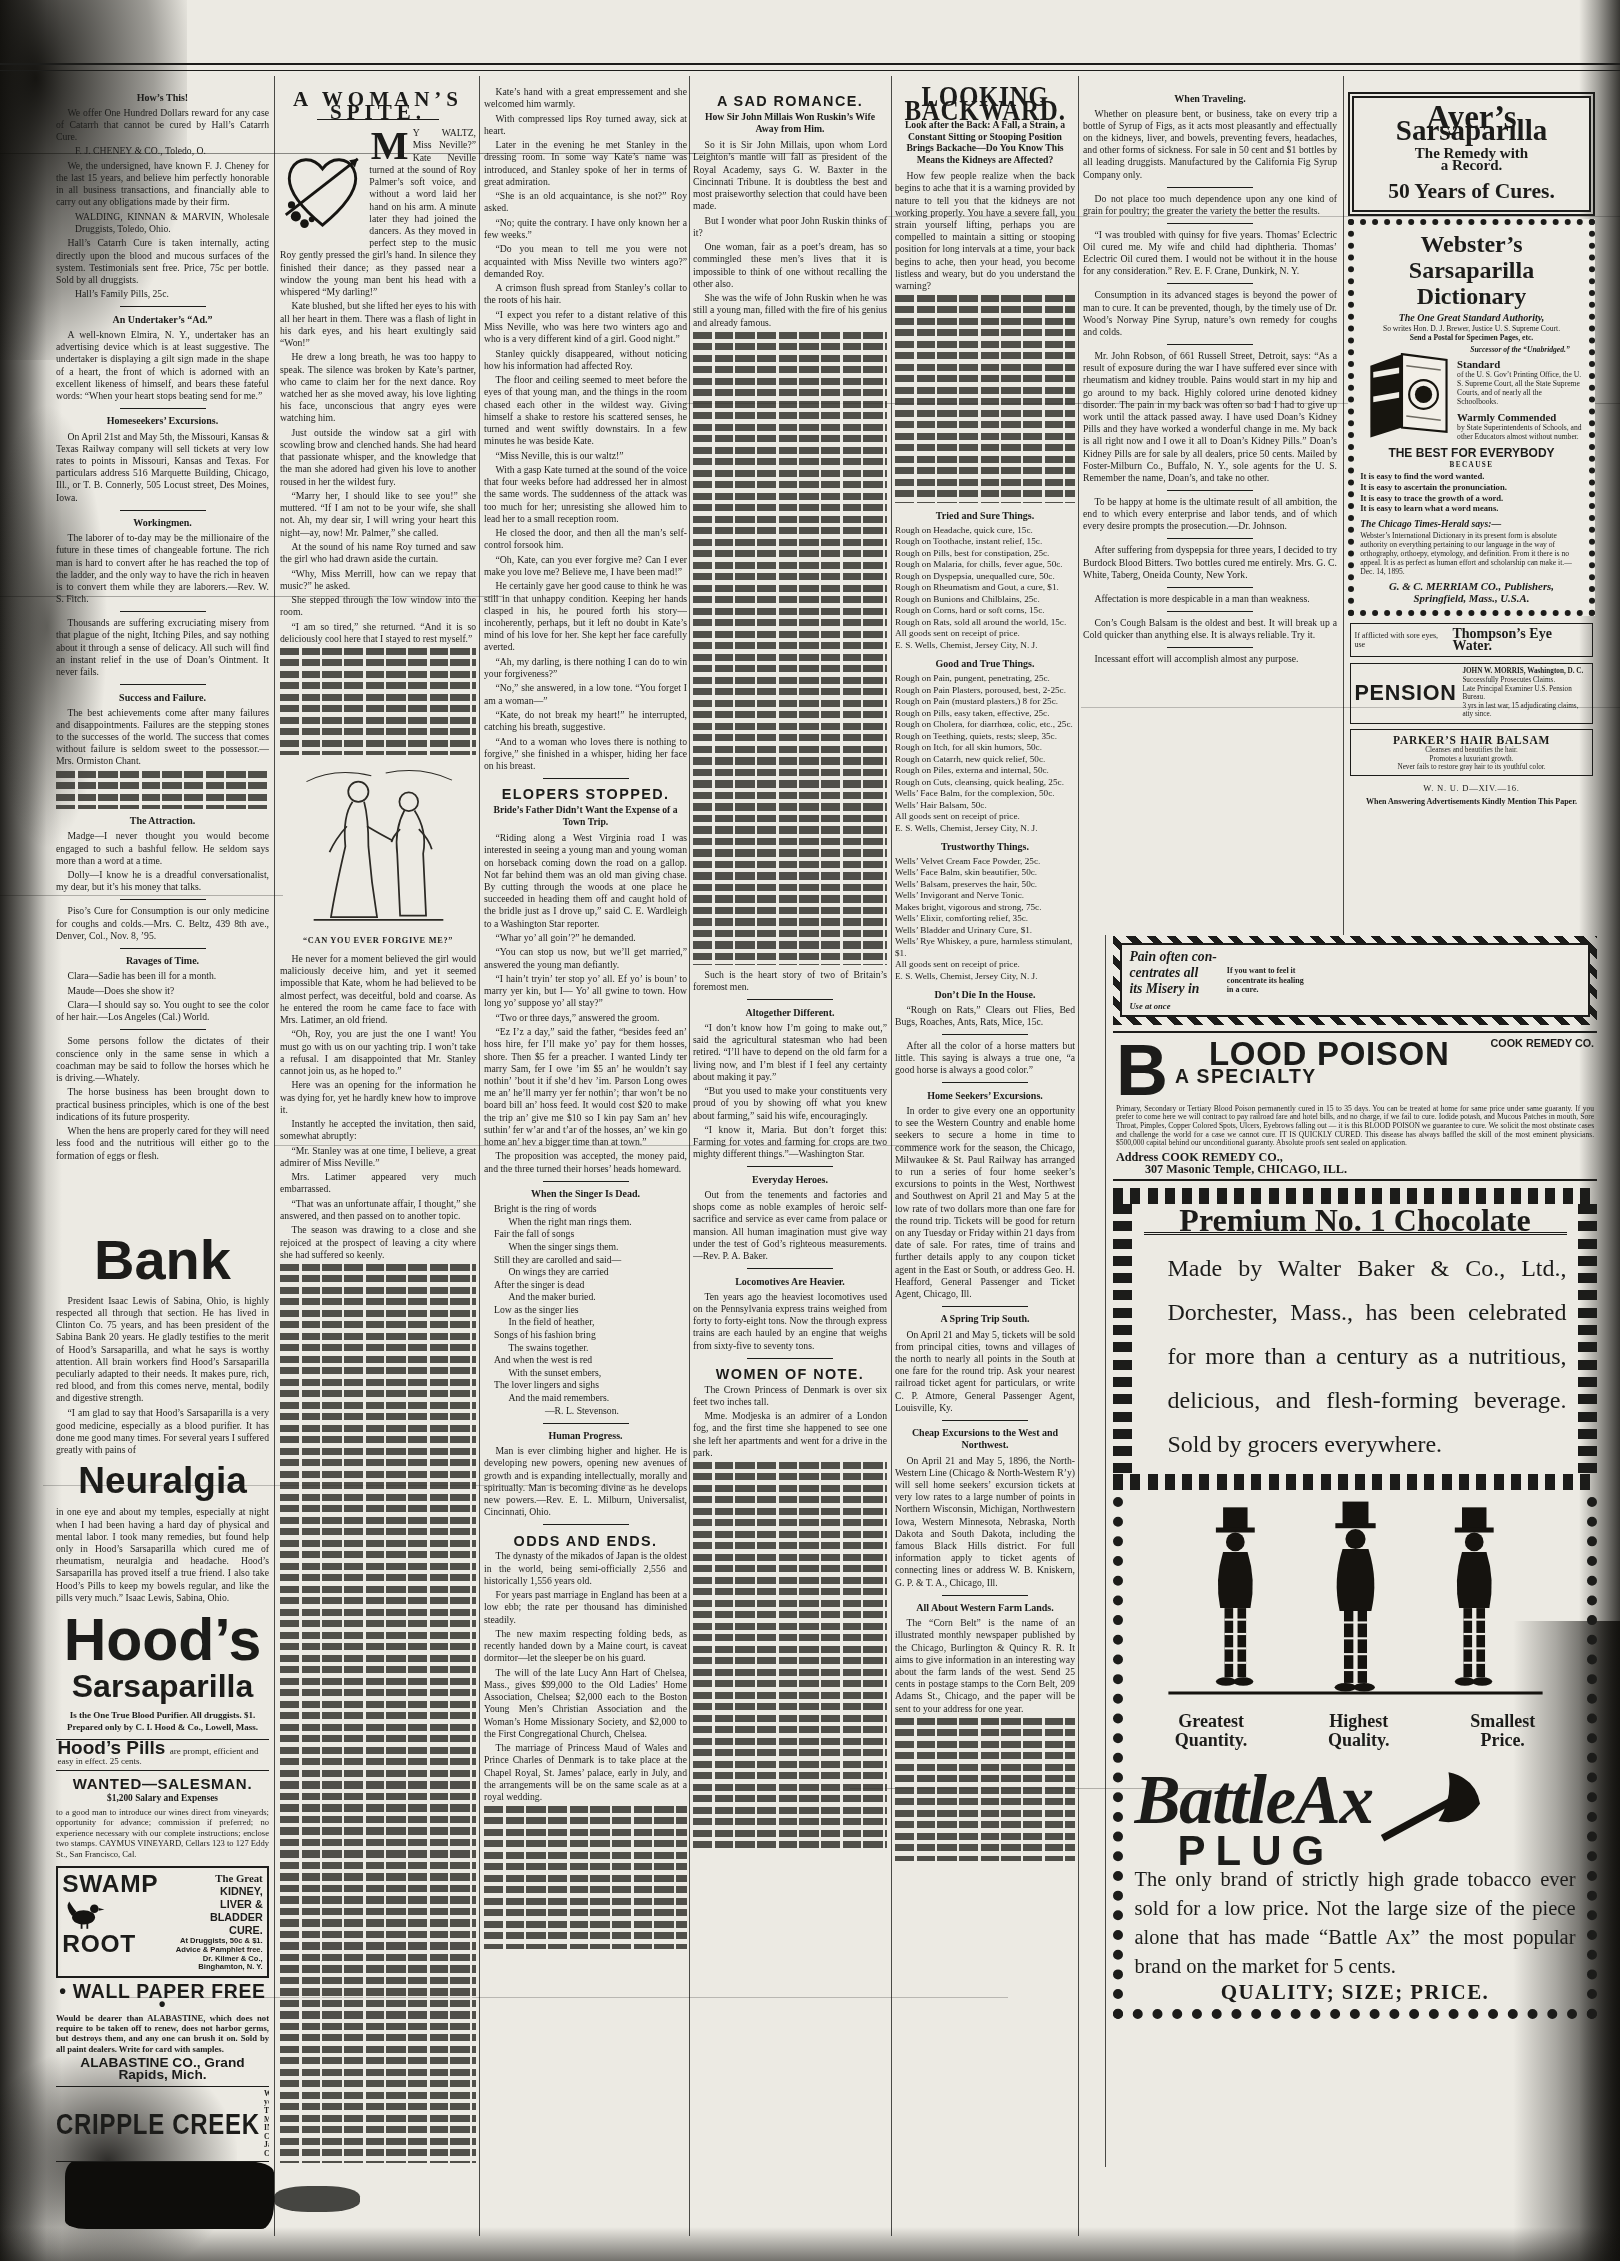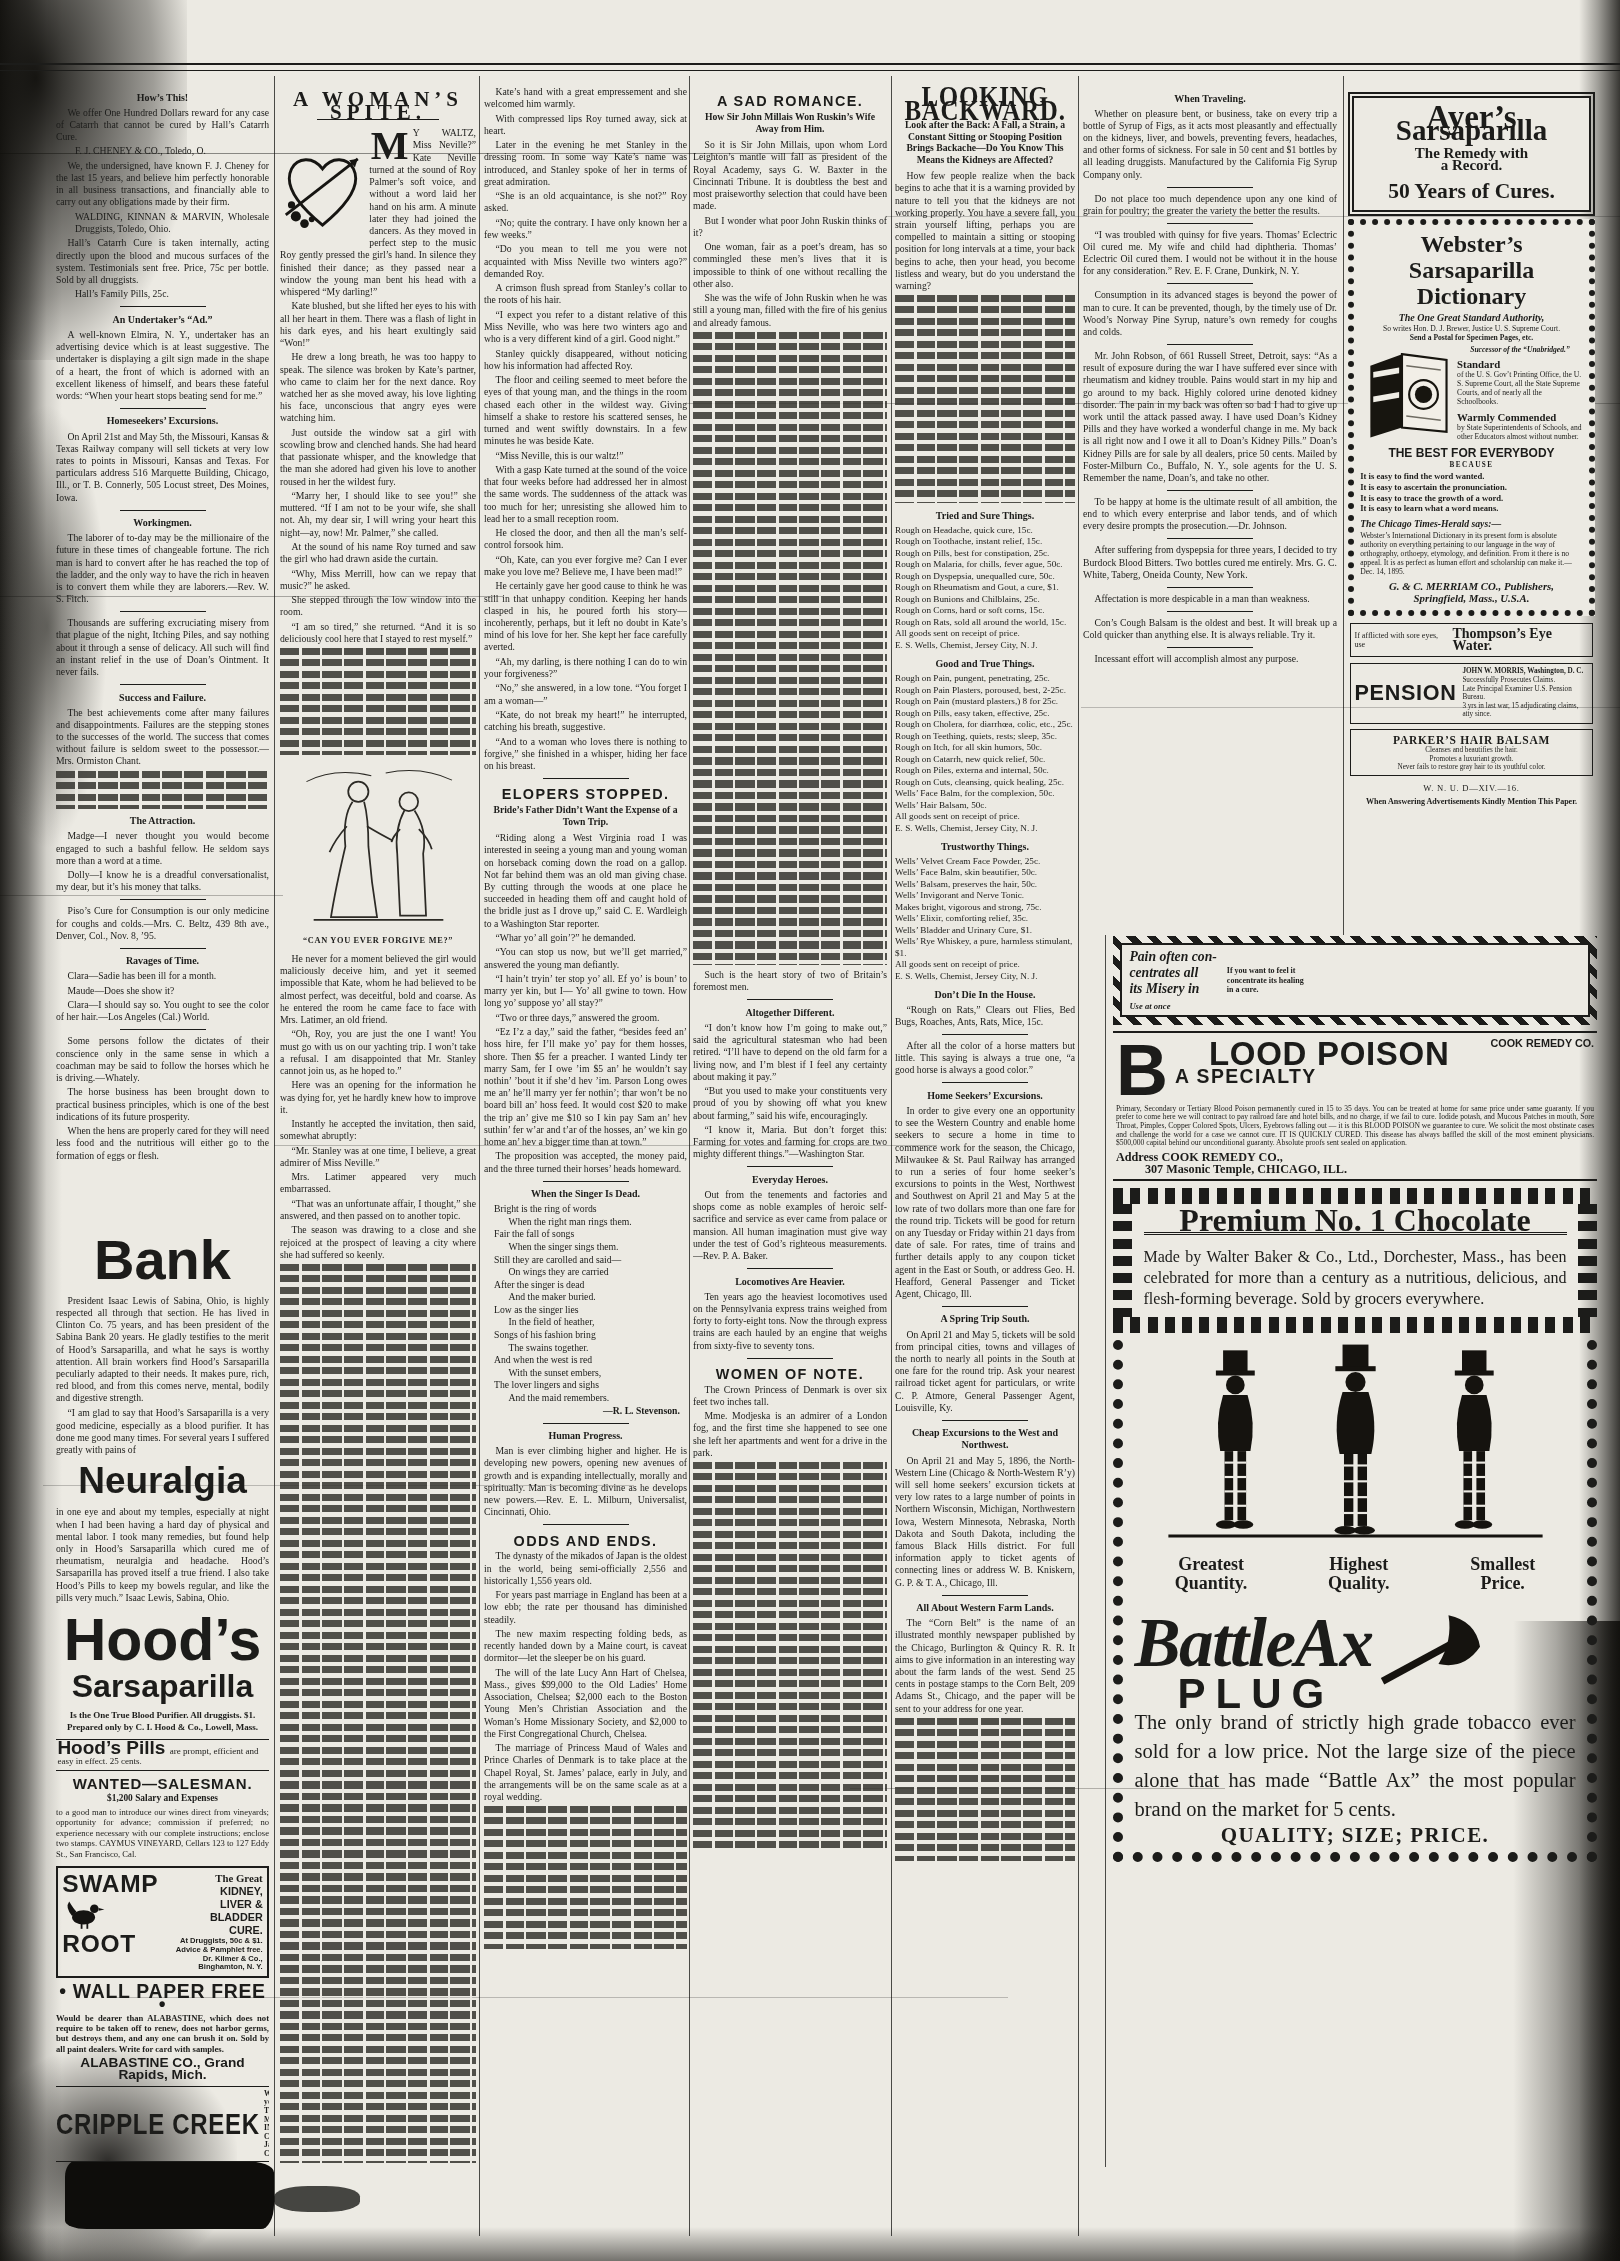--- a/index.html
+++ b/index.html
@@ -10,21 +10,21 @@
   .col{position:absolute;overflow:hidden;font-size:9.7px;line-height:12.2px;}
   
   .np-h3{font-weight:bold;font-size:10px;text-align:center;margin:6.5px 0 2.9px;}
   .np-head{font-weight:bold;font-size:14.4px;letter-spacing:1.4px;text-align:center;margin:9.4px 0 3.6px;font-family:"Liberation Sans","DejaVu Sans",sans-serif;}
   .np-sub{font-weight:bold;font-size:9.7px;text-align:center;margin:0 4.3px 5px;line-height:11.5px;}
   .np-p{text-indent:11.5px;text-align:justify;margin:0 0 2.2px;}
   .np-pn{text-align:justify;margin:0 0 2.2px;padding-left:19px;}
   .np-li{font-size:9.2px;line-height:11.5px;margin:0;}
   .np-v{margin:0 0 0 10px;line-height:12.6px;}
   .np-vi{margin:0 0 0 24.5px;line-height:12.6px;}
-  .np-sig{text-align:right;margin:0 7.2px 1.4px 0;font-weight:bold;}
+  .np-sig{text-align:center;margin:0 7.2px 1.4px 0;}
   .np-rule{width:86px;border-top:1.2px solid var(--ink);margin:5.8px auto 5px;}
   .np-greek{opacity:.85;margin:1.4px 0 4.3px;
     background:
      repeating-linear-gradient(90deg, transparent 0 19.4px, var(--paper) 19.4px 22px, transparent 22px 40px, var(--paper) 40px 42px, transparent 42px 62px, var(--paper) 62px 64px),
      repeating-linear-gradient(180deg,#35342f 0.7px 8px, transparent 8px 12.2px);}
   
   .spite-head{font-size:21px;letter-spacing:5px;text-align:center;font-weight:bold;margin:4.3px 0 1.4px;}
   .head-rule{width:122px;border-top:1.8px solid var(--ink);margin:1.4px auto 7.2px;}
   .dropcap{float:left;font-size:40px;line-height:32px;font-weight:bold;padding:2.9px 4.3px 0 1.4px;}
   .firstpara{text-align:justify;margin-bottom:2.2px;}
@@ -94,21 +94,21 @@
   .blood .t1{font-family:"Liberation Sans","DejaVu Sans",sans-serif;font-weight:bold;font-size:33px;line-height:33px;letter-spacing:0.7px;text-align:center;}
   .blood .t2{font-family:"Liberation Sans","DejaVu Sans",sans-serif;font-weight:bold;font-size:19.4px;letter-spacing:1.4px;}
   .blood .fine{font-size:7.6px;line-height:8.6px;text-align:justify;margin-top:1.4px;}
   .blood .addr{font-weight:bold;font-size:12.2px;margin-top:2.9px;}
   .blood .corner{font-family:"Liberation Sans","DejaVu Sans",sans-serif;font-weight:bold;font-size:10.8px;text-align:right;}
   .chocframe{display:grid;grid-template-columns:19px 1fr 19px;margin-bottom:0;}
   .chocorn{background:repeating-linear-gradient(180deg,var(--ink) 0 10px,transparent 10px 17.3px);width:19px;}
   .chochorn{height:16px;background:repeating-linear-gradient(90deg,var(--ink) 0 10px,transparent 10px 17.3px);}
   .chocin{padding:10px 11.5px 7.2px;}
   .choc-t{font-size:32px;font-weight:bold;text-align:center;border-bottom:3.6px double var(--ink);padding-bottom:5.8px;margin-bottom:11.5px;}
-  .choc-b{font-size:16px;line-height:21px;text-align:justify;}
+  .choc-b{font-size:24px;line-height:44px;text-align:justify;margin-left:24px;}
   .bax{border-left:10.8px dotted var(--ink);border-right:10.8px dotted var(--ink);border-bottom:10.8px dotted var(--ink);padding:2.9px 11.5px 10px;margin-top:7.2px;}
   .bax-toprow{display:flex;justify-content:space-around;text-align:center;font-family:"Liberation Serif","DejaVu Serif",serif;font-weight:bold;font-size:18px;line-height:19.4px;}
   .bax-name{font-size:69px;font-weight:bold;font-style:italic;line-height:65px;letter-spacing:-1.4px;}
   .bax-plug{font-family:"Liberation Sans","DejaVu Sans",sans-serif;font-weight:bold;font-size:42px;letter-spacing:10px;margin:1.4px 0 7.2px 43px;}
   .bax-body{font-size:20.5px;line-height:29px;text-align:justify;}
   .bax-q{font-weight:bold;font-size:21px;text-align:center;letter-spacing:1.4px;margin-top:5.8px;}
   .vrule{position:absolute;width:1.2px;background:rgba(20,20,18,.75);}
   .hrule{position:absolute;background:var(--ink);}
   .noise{position:absolute;pointer-events:none;}
   .scratch{position:absolute;background:rgba(15,15,12,.45);}

